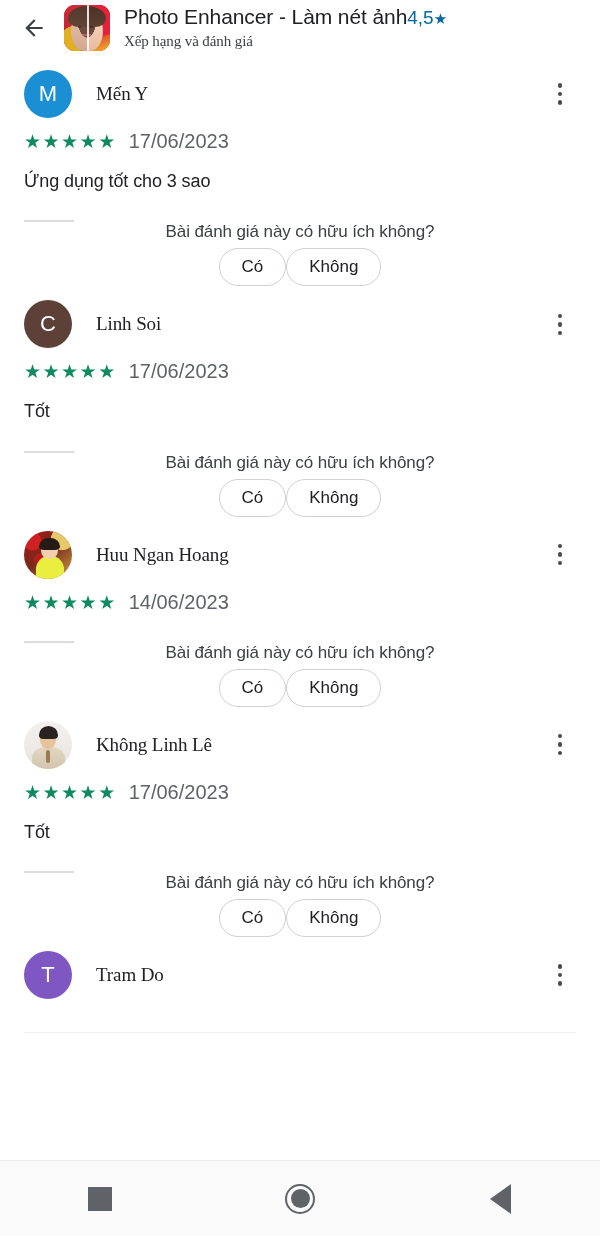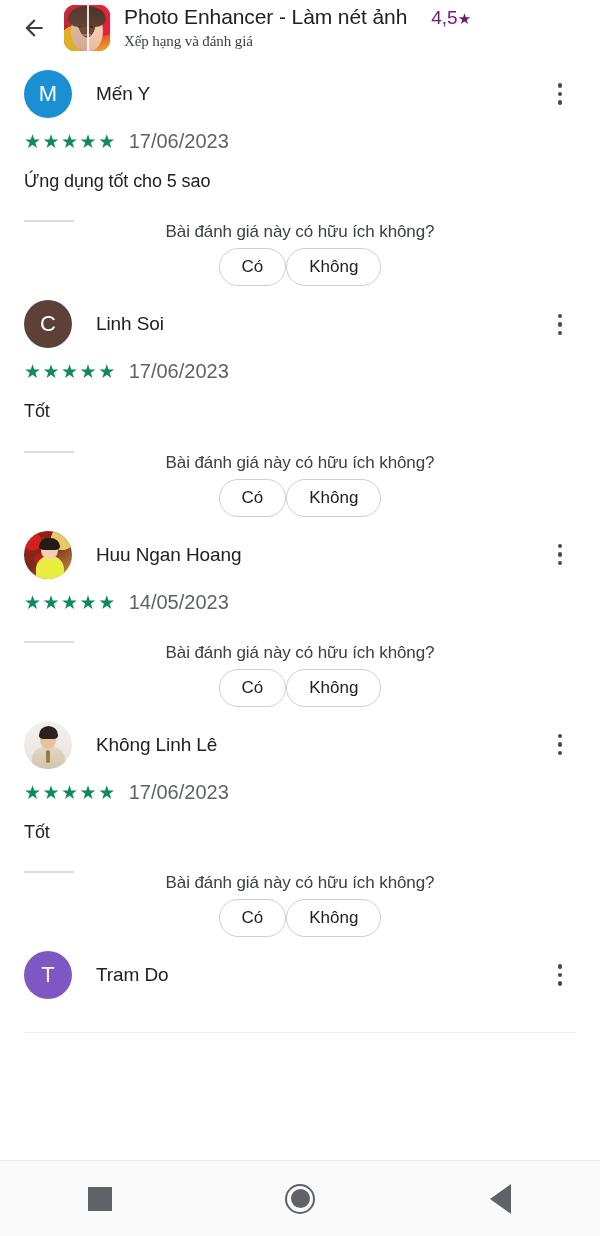--- a/index.html
+++ b/index.html
@@ -113,22 +113,22 @@
     align-items: baseline;
     white-space: nowrap;
   }
   .appbar-title {
     font-size: 21px;
     color: #202124;
     letter-spacing: -0.1px;
   }
   .appbar-rating {
     font-size: 19px;
-    color: #701a75;
-    margin-left: 24px;
+    color: #0369a1;
+    margin-left: 0;
     white-space: nowrap;
   }
   .appbar-rating .mini-star { font-size: 15px; }
   .appbar-sub {
     font-size: 15px;
     color: #3c4043;
     margin-top: 4px;
     letter-spacing: -0.1px;
     font-family: Liberation Serif, serif;
   }
@@ -158,20 +158,21 @@
     line-height: 1;
     overflow: hidden;
     position: relative;
   }
   .avatar-letter { position: relative; z-index: 2; }
   .reviewer-name {
     margin-left: 24px;
     font-size: 19px;
     color: #202124;
     letter-spacing: -0.1px;
+    font-family: Liberation Serif, serif;
   }
   .kebab {
     position: absolute;
     right: 0;
     top: 50%;
     transform: translateY(-50%);
     width: 32px;
     height: 40px;
     display: flex;
     flex-direction: column;
@@ -387,21 +388,21 @@
         <div class="kebab">
             <i></i>
             <i></i>
             <i></i>
           </div>
       </div>
       <div class="rating-row">
         <span class="stars" style="color:#0f8a5f">★★★★★</span>
         <span class="review-date">17/06/2023</span>
       </div>
-      <div class="review-body">Ứng dụng tốt cho 5 sao</div>
+      <div class="review-body">Ứng dụng tốt cho 3 sao</div>
       <div class="mini-divider"></div>
       <div class="helpful-row">
         <span class="helpful-label">Bài đánh giá này có hữu ích không?</span>
         <div class="helpful-btns">
           <button class="pill">Có</button>
           <button class="pill">Không</button>
         </div>
       </div>
     </div>
 
@@ -443,21 +444,21 @@
         </div>
         <span class="reviewer-name">Huu Ngan Hoang</span>
         <div class="kebab">
             <i></i>
             <i></i>
             <i></i>
           </div>
       </div>
       <div class="rating-row">
         <span class="stars" style="color:#0f8a5f">★★★★★</span>
-        <span class="review-date">14/05/2023</span>
+        <span class="review-date">14/06/2023</span>
       </div>
       <div class="mini-divider"></div>
       <div class="helpful-row">
         <span class="helpful-label">Bài đánh giá này có hữu ích không?</span>
         <div class="helpful-btns">
           <button class="pill">Có</button>
           <button class="pill">Không</button>
         </div>
       </div>
     </div>

